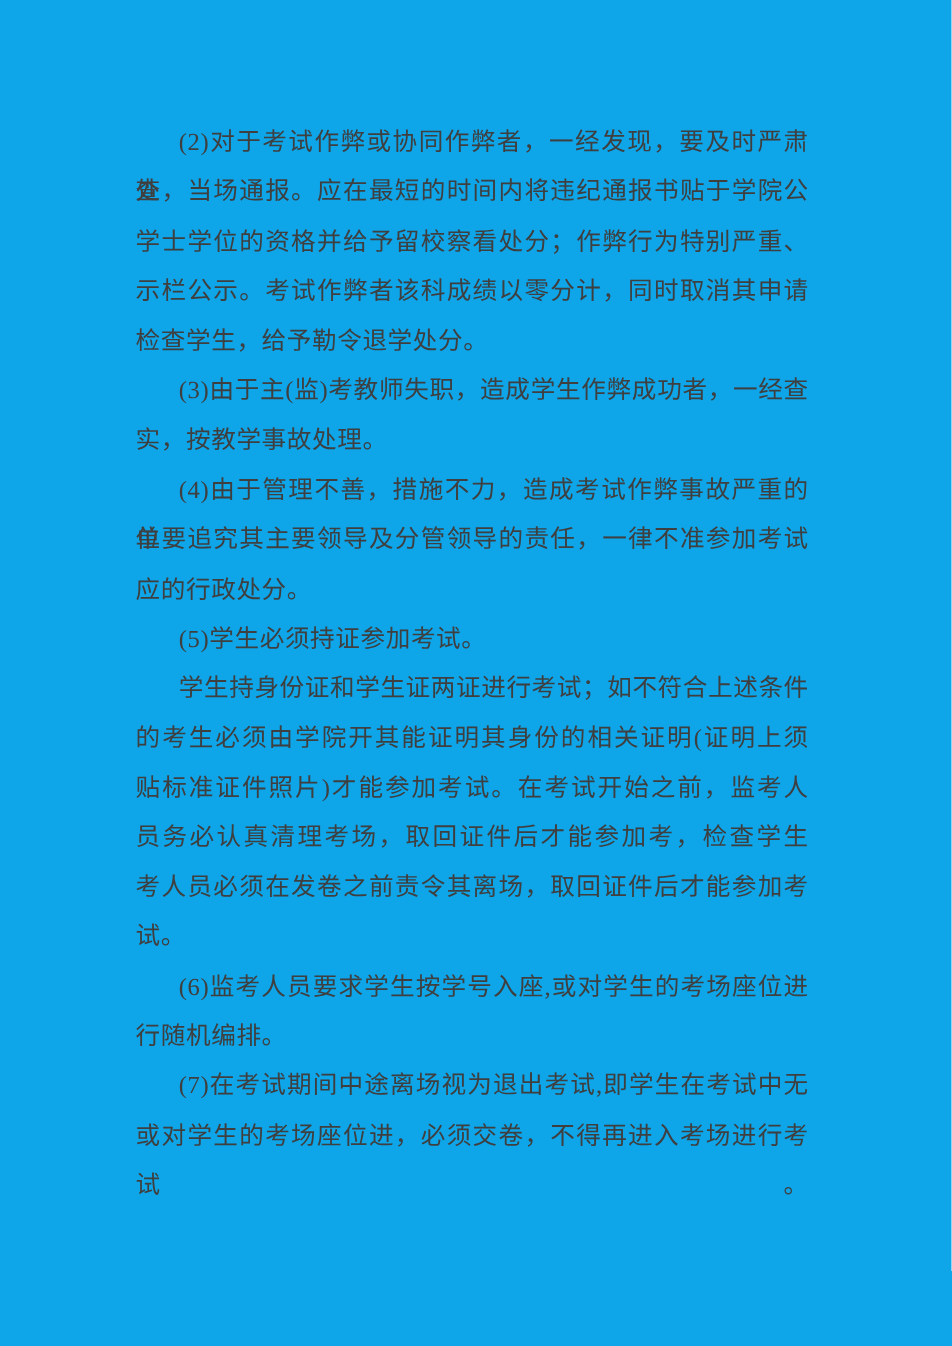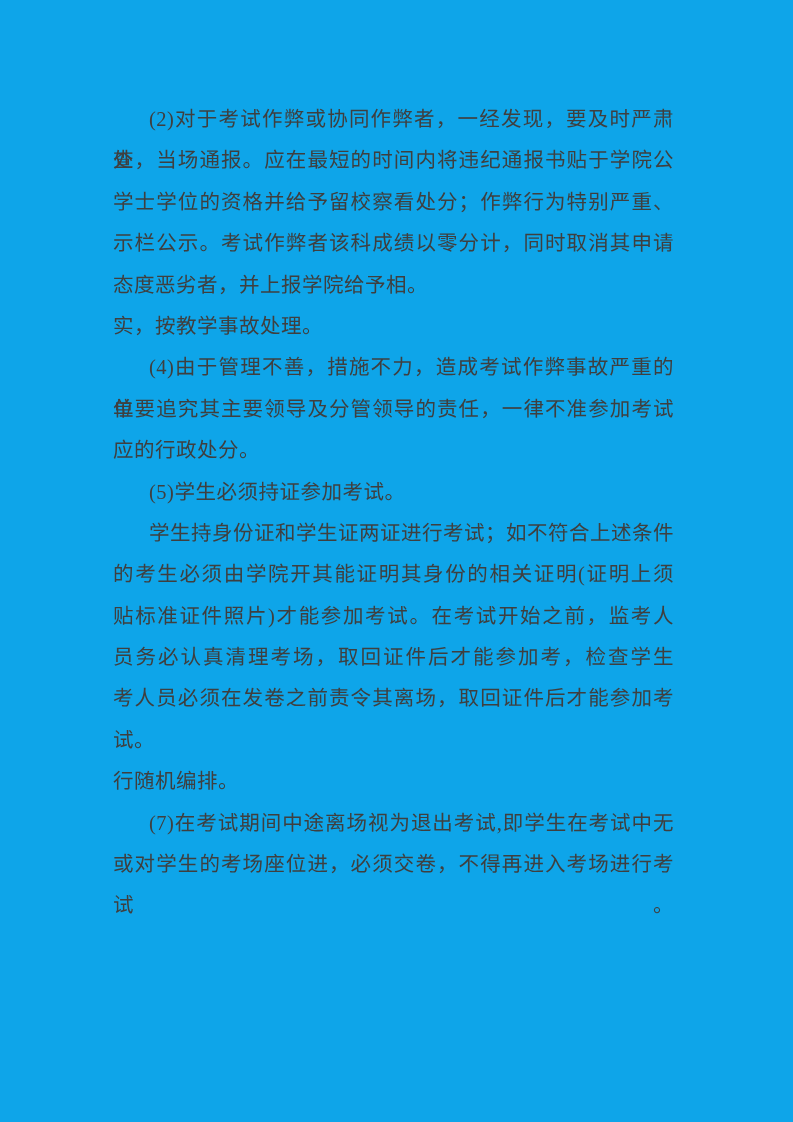--- a/index.html
+++ b/index.html
@@ -47,42 +47,44 @@
 </head>
 <body>
 
 <div class="page">
   <div class="doc">
       <div class="paragraph">
         <div class="line indent fill">(2)对于考试作弊或协同作弊者，一经发现，要及时严肃查</div>
         <div class="line fill">处，当场通报。应在最短的时间内将违纪通报书贴于学院公</div>
         <div class="line fill">学士学位的资格并给予留校察看处分；作弊行为特别严重、</div>
         <div class="line fill">示栏公示。考试作弊者该科成绩以零分计，同时取消其申请</div>
-        <div class="line">态度恶劣者，并上报学院给予相。</div>
+        <div class="line">检查学生，给予勒令退学处分。</div>
       </div>
       <div class="paragraph">
+        <div class="line indent fill">(3)由于主(监)考教师失职，造成学生作弊成功者，一经查</div>
         <div class="line">实，按教学事故处理。</div>
       </div>
       <div class="paragraph">
         <div class="line indent fill">(4)由于管理不善，措施不力，造成考试作弊事故严重的单</div>
         <div class="line fill">位要追究其主要领导及分管领导的责任，一律不准参加考试</div>
         <div class="line">应的行政处分。</div>
       </div>
       <div class="paragraph">
         <div class="line indent">(5)学生必须持证参加考试。</div>
       </div>
       <div class="paragraph">
         <div class="line indent fill">学生持身份证和学生证两证进行考试；如不符合上述条件</div>
         <div class="line fill">的考生必须由学院开其能证明其身份的相关证明(证明上须</div>
         <div class="line fill">贴标准证件照片)才能参加考试。在考试开始之前，监考人</div>
         <div class="line fill">员务必认真清理考场，取回证件后才能参加考，检查学生</div>
         <div class="line fill">考人员必须在发卷之前责令其离场，取回证件后才能参加考</div>
         <div class="line">试。</div>
       </div>
       <div class="paragraph">
+        <div class="line indent fill">(6)监考人员要求学生按学号入座,或对学生的考场座位进</div>
         <div class="line">行随机编排。</div>
       </div>
       <div class="paragraph">
         <div class="line indent fill">(7)在考试期间中途离场视为退出考试,即学生在考试中无</div>
         <div class="line fill">或对学生的考场座位进，必须交卷，不得再进入考场进行考试。</div>
       </div>
     </div>
 </div>
 
 </body></html>

